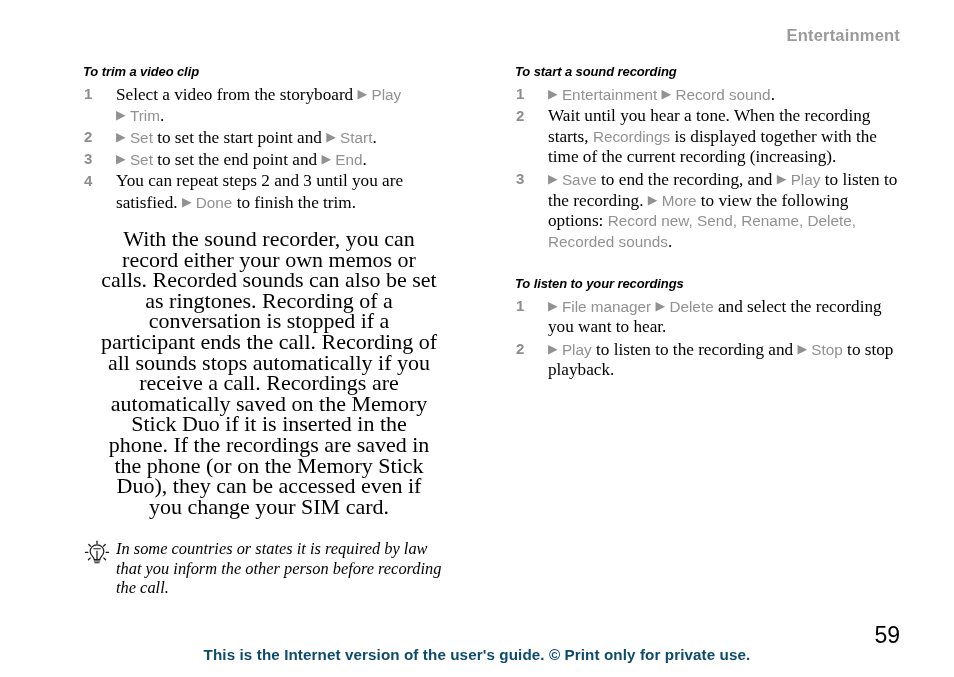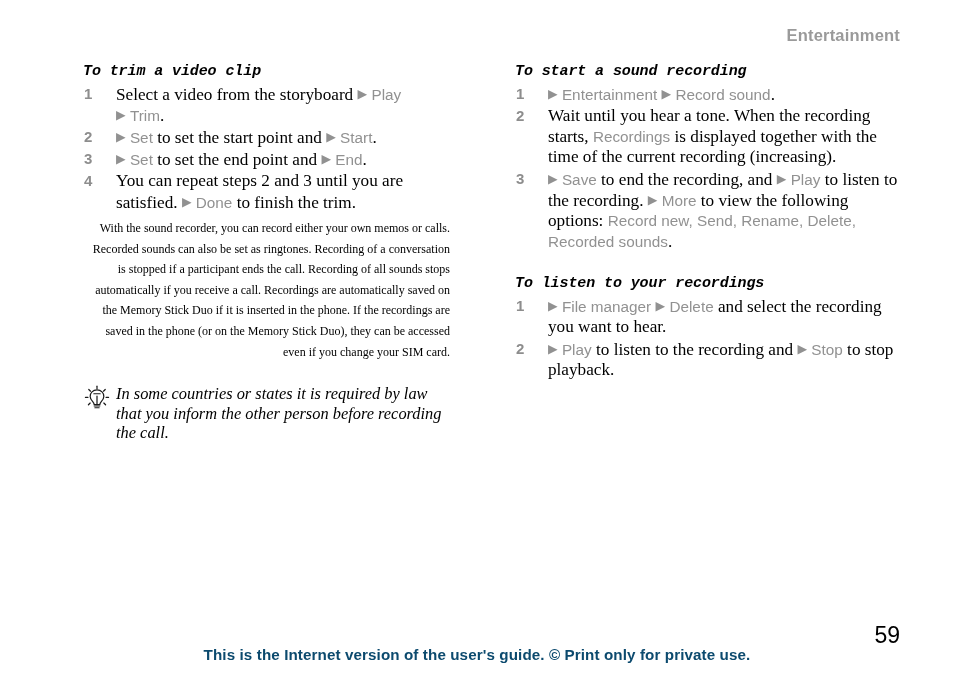--- a/index.html
+++ b/index.html
@@ -32,24 +32,24 @@
   
   .col {
     position: absolute;
     top: 62px;
   }
   .col-left  { left: 83px;  width: 372px; }
   .col-right { left: 515px; width: 390px; }
 
   
   .proc-title {
-    font-family: Liberation Mono, monospace;
+    font-family: Liberation Sans, sans-serif;
     font-style: italic;
     font-weight: bold;
-    font-size: 15px;
+    font-size: 13px;
     color: #000000;
     margin: 0 0 2px 0;
     line-height: 20px;
     letter-spacing: -0.1px;
   }
 
   
   .section-title {
     font-family: "Liberation Sans", sans-serif;
     font-weight: bold;
@@ -78,24 +78,24 @@
     left: 1px;
     top: 0;
     font-family: "Liberation Sans", sans-serif;
     font-weight: bold;
     font-size: 15px;
     color: #8d8d8d;
   }
 
   
   p.body {
-    margin: 5px;
-    font-size: 12px;
+    margin: 16px;
+    font-size: 22px;
     line-height: 20.6px;
-    text-align: right;
+    text-align: center;
   }
 
   
   .ui {
     font-family: "Liberation Sans", sans-serif;
     font-size: 15.3px;
     color: #919191;
     white-space: nowrap;
   }
   .arrow {

